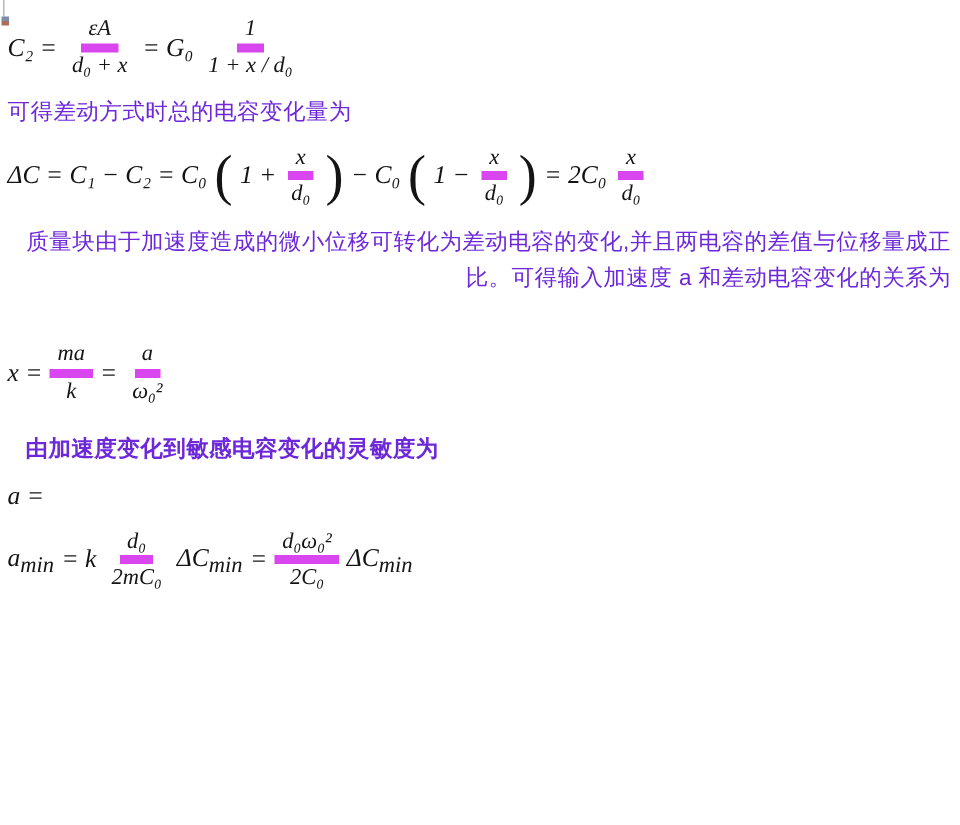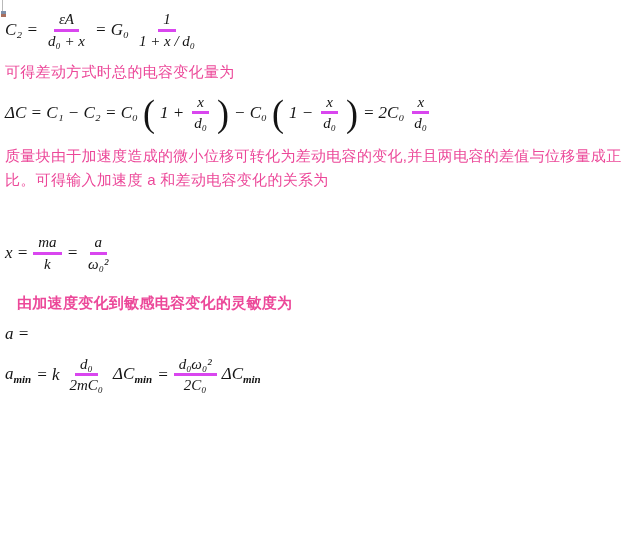--- a/index.html
+++ b/index.html
@@ -9,44 +9,44 @@
     font-family:"Liberation Serif", serif;
     position:relative;
   }
   .doc{padding:4px 6px 0 5px;position:relative;}
   .corner-mark{position:absolute;left:2px;top:0;width:1px;height:11px;background:#b9b9b9;}
   .corner-speck-a{position:absolute;left:1px;top:11px;width:5px;height:3px;background:#7d8fa8;}
   .corner-speck-b{position:absolute;left:1px;top:14px;width:5px;height:3px;background:#a96f5e;}
   .para{
     font-family:"Liberation Sans", sans-serif;
     font-size:15px;line-height:24px;letter-spacing:0.3px;
-    color:#ec4899;
+    color:#6d28d9;
   }
   .formula{
     font-family:"Liberation Serif", serif;
     font-style:italic;font-size:17px;color:#141414;
     display:flex;align-items:center;gap:5px;
     white-space:nowrap;
   }
   .frac{
     display:inline-flex;flex-direction:column;align-items:center;
     font-size:15px;line-height:1.25;vertical-align:middle;
   }
-  .frac .num{padding:0 5px;border-bottom:3px solid #d946ef;text-align:center;}
+  .frac .num{padding:0 5px;border-bottom:6px solid #d946ef;text-align:center;}
   .frac .den{padding:0 5px;text-align:right;}
   .bigparen{
     font-style:normal;font-size:36px;font-weight:400;line-height:0.9;
     transform:scaleY(1.05);display:inline-block;color:#141414;
   }
-  sub.small-sub{font-size:11px;line-height:1;font-weight:bold;}
+  sub.small-sub{font-size:15px;line-height:1;}
   
   #eq-c2{margin:6px 0 9px 0;}
   #p-total{margin:0 0 9px 0;}
   #eq-delta{margin:0 0 11px 0;}
-  #p-mass{margin:0 0 41px 0;}
+  #p-mass{margin:0 0 29px 0;text-align:right;}
   #eq-x{margin:0 0 17px 0;}
   #eq-dc2{margin:0 0 13px 0;}
   #p-sens{margin:0 0 9px 12px;font-weight:bold;}
   #eq-a{margin:0 0 11px 0;}
   #p-res{margin:0 0 13px 0;}
   #eq-amin{margin:0;}
 </style>
 </head>
 <body>
 

